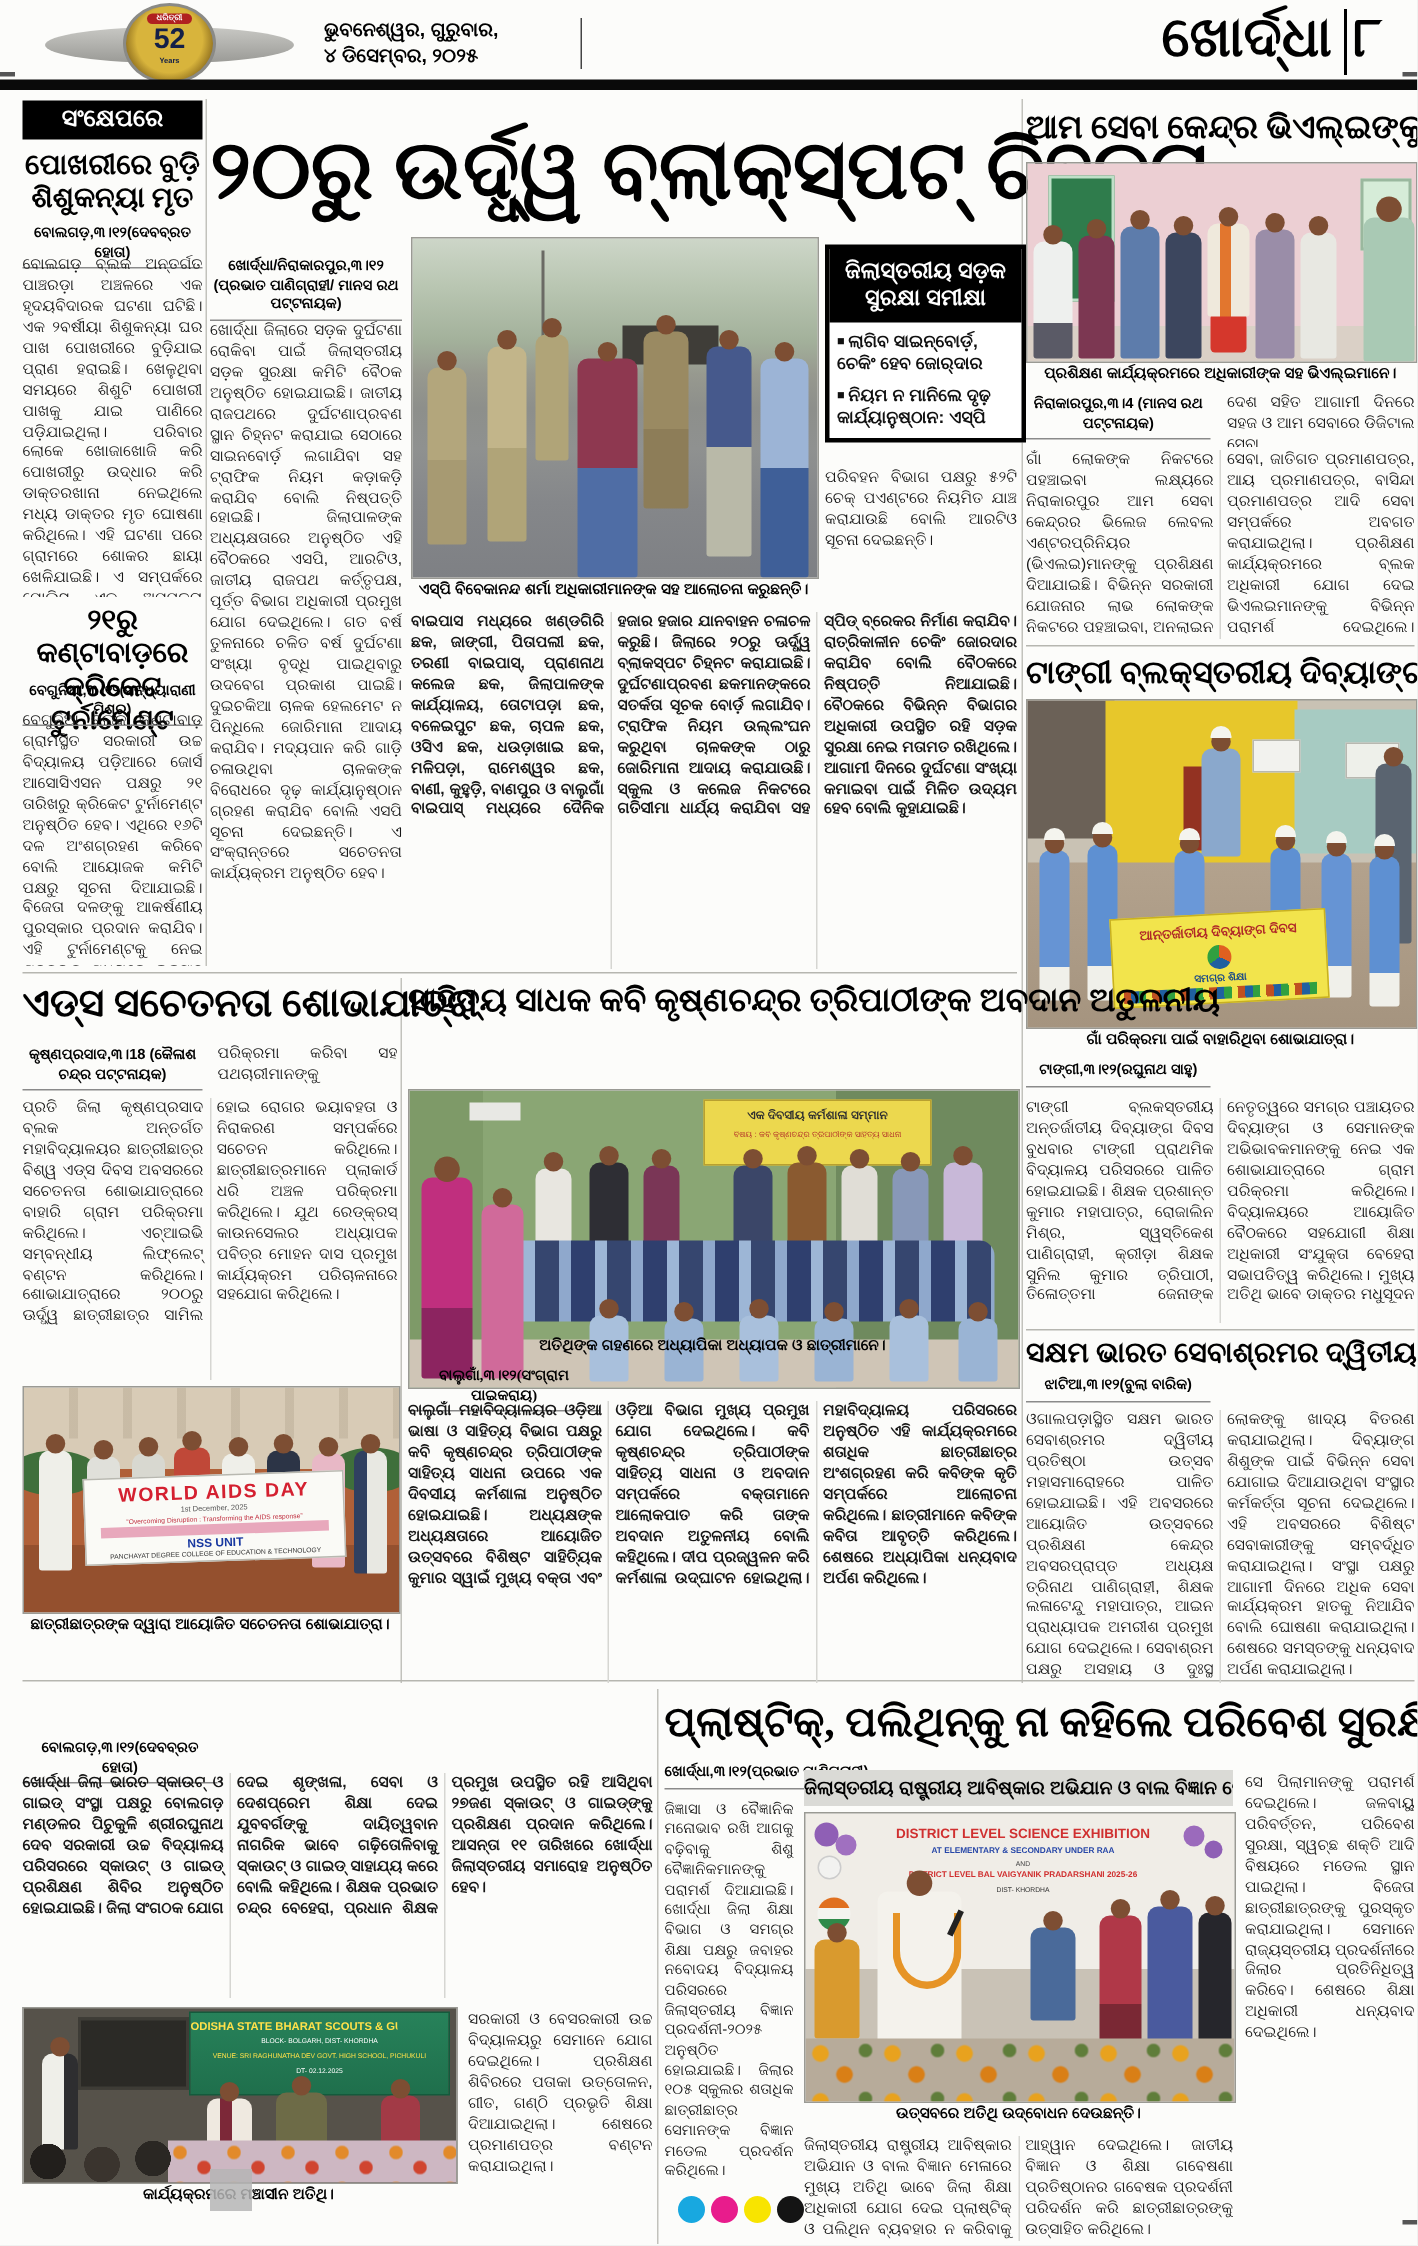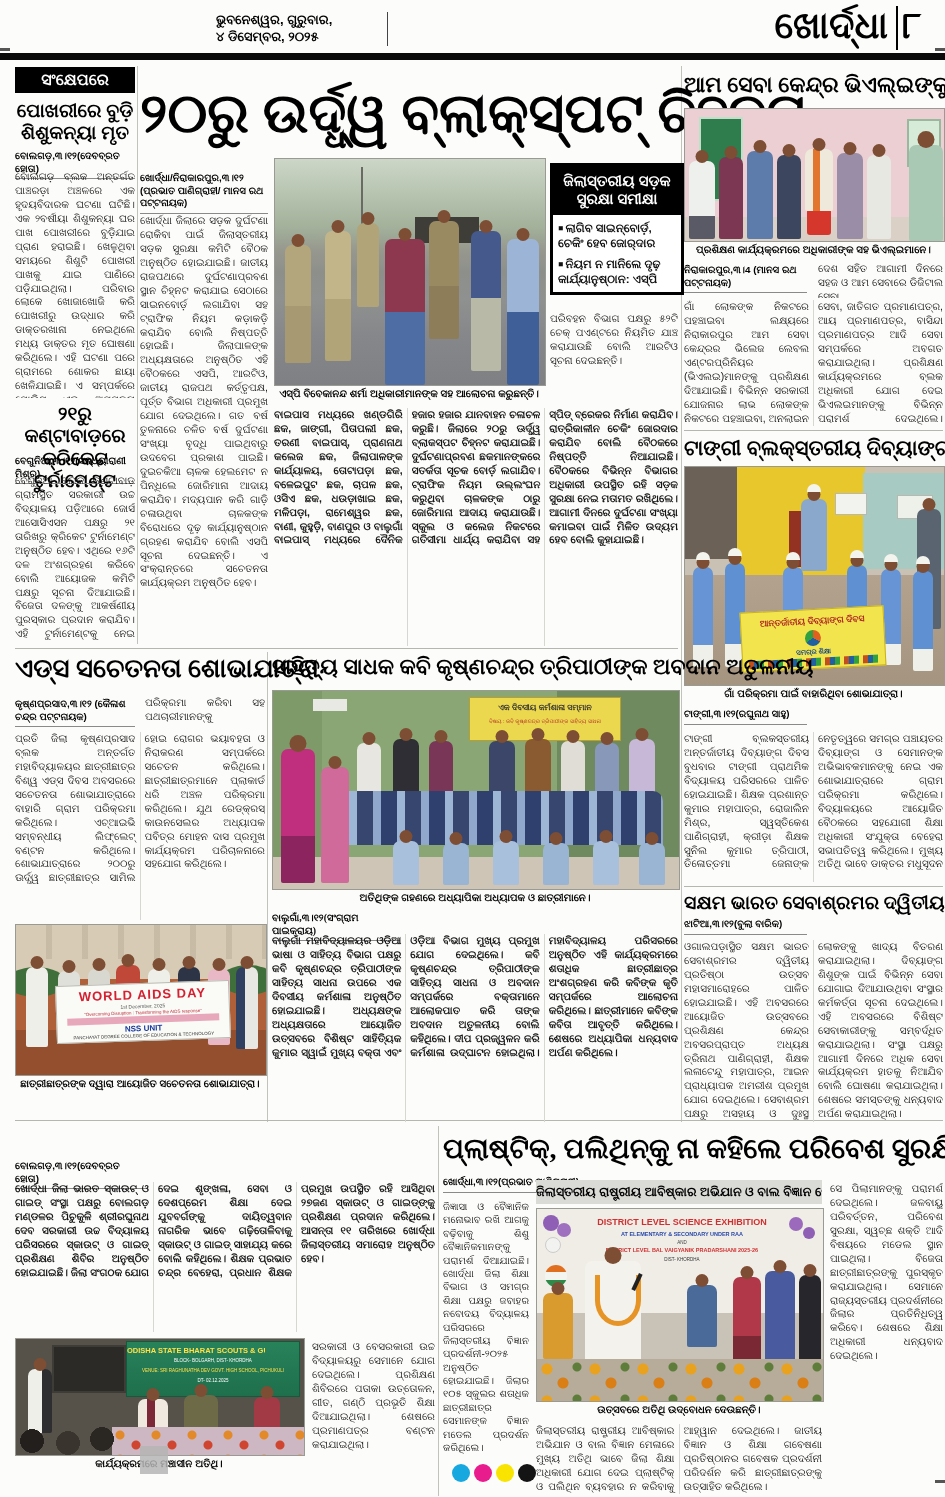--- a/index.html
+++ b/index.html
@@ -1,21 +1,21 @@
 <!DOCTYPE html>
 <html><head>
 <meta charset="utf-8">
 <style>
   html,body{margin:0;padding:0;background:#e9e9e7;}
   .page{position:relative;width:945px;height:1497px;background:#fcfcfa;margin:0 auto;
         font-family:"Liberation Sans","DejaVu Sans",sans-serif;color:#111;overflow:hidden;}
   .abs{position:absolute;}
   .hserif{font-family:"Liberation Serif","DejaVu Serif",serif;font-weight:bold;color:#000;}
   .bt{font-size:10.4px;line-height:1.34;text-align:justify;color:#161616;overflow:hidden;}
-  .by{font-weight:bold;font-size:9.8px;line-height:1.3;color:#000;}
+  .by{font-weight:bold;font-size:9.8px;line-height:1.3;text-align:center;color:#000;}
   .u{border-bottom:1px solid #8a8a8a;padding-bottom:3px;}
   .capt{font-weight:bold;font-size:10.2px;line-height:1.25;text-align:center;color:#000;}
   .c2{column-count:2;column-gap:9px;column-rule:1px solid #d6d6d2;}
   .c3{column-count:3;column-gap:9px;column-rule:1px solid #d6d6d2;font-weight:bold;}
   .ph{position:absolute;overflow:hidden;border:1px solid #9a9a94;}
   .fg{position:absolute;border-radius:7px 7px 2px 2px;}
   .fg::after{content:"";position:absolute;left:50%;transform:translateX(-50%);top:-11px;
              width:13px;height:13px;border-radius:50%;background:#7d4e33;}
   .bh::after{width:17px;height:17px;top:-14px;}
   .whitecap::before{content:"";position:absolute;left:50%;transform:translateX(-50%);top:-15px;
@@ -31,20 +31,28 @@
            line-height:24px;color:#000;white-space:nowrap;overflow:hidden;}
   .dot{position:absolute;width:18px;height:18px;border-radius:50%;}
   .bannertxt{position:absolute;text-align:center;white-space:nowrap;overflow:hidden;}
 </style>
 </head>
 <body>
 
 <div class="page">
 
   <div class="abs" style="left:0;top:0;width:945px;height:54px;">
+    <div class="abs" style="left:30px;top:2px;width:166px;height:52px;">
+      <div class="abs" style="left:0;top:16px;width:166px;height:24px;border-radius:50%;background:linear-gradient(#c8c8c4,#9a9a96);"></div>
+      <div class="abs" style="left:52px;top:0;width:62px;height:54px;border-radius:50%;background:radial-gradient(circle at 50% 45%,#d8b43c 55%,#8a6a1c 78%,#6a5214);border:2px solid #8a8a86;box-sizing:border-box;">
+        <div style="text-align:center;font-size:5.5px;font-weight:bold;color:#fff;background:#b02020;border-radius:4px;margin:5px 14px 0;line-height:7px;">ଧରିତ୍ରୀ</div>
+        <div style="text-align:center;font-size:19px;font-weight:bold;color:#142048;line-height:22px;">52</div>
+        <div style="text-align:center;font-size:5px;font-weight:bold;color:#142048;">Years</div>
+      </div>
+    </div>
     <div class="abs" style="left:216px;top:12px;width:165px;font-size:13px;font-weight:bold;line-height:1.3;white-space:pre-line;color:#000;">ଭୁବନେଶ୍ୱର, ଗୁରୁବାର,
 ୪ ଡିସେମ୍ବର, ୨୦୨୫</div>
     <div class="abs" style="left:387px;top:12px;width:1px;height:34px;background:#444;"></div>
     <div class="abs hserif" style="left:770px;top:4px;width:118px;font-size:37px;text-align:right;">ଖୋର୍ଦ୍ଧା</div>
     <div class="abs" style="left:896px;top:6px;width:2px;height:44px;background:#000;"></div>
     <div class="abs hserif" style="left:902px;top:4px;width:40px;font-size:37px;">୮</div>
   </div>
   <div class="abs" style="left:0;top:53px;width:945px;height:7px;background:#0a0a0a;"></div>
   <div class="abs" style="left:0;top:48px;width:10px;height:3px;background:#555;"></div>
   <div class="abs" style="left:935px;top:48px;width:10px;height:3px;background:#555;"></div>
@@ -136,21 +144,21 @@
   </div>
   <div class="abs capt" style="left:684px;top:688px;width:259px;">ଗାଁ ପରିକ୍ରମା ପାଇଁ ବାହାରିଥିବା ଶୋଭାଯାତ୍ରା।</div>
   <div class="abs by u" style="left:684px;top:708px;width:123px;">ଟାଙ୍ଗୀ,୩।୧୨(ରଘୁନାଥ ସାହୁ)</div>
   <div class="abs bt c2" style="left:684px;top:732px;width:259px;height:150px;">ଟାଙ୍ଗୀ ବ୍ଲକସ୍ତରୀୟ ଅନ୍ତର୍ଜାତୀୟ ଦିବ୍ୟାଙ୍ଗ ଦିବସ ବୁଧବାର ଟାଙ୍ଗୀ ପ୍ରାଥମିକ ବିଦ୍ୟାଳୟ ପରିସରରେ ପାଳିତ ହୋଇଯାଇଛି। ଶିକ୍ଷକ ପ୍ରଶାନ୍ତ କୁମାର ମହାପାତ୍ର, ରୋଜାଲିନ ମିଶ୍ର, ସ୍ୱସ୍ତିକେଶ ପାଣିଗ୍ରାହୀ, କ୍ରୀଡ଼ା ଶିକ୍ଷକ ସୁନିଲ କୁମାର ତ୍ରିପାଠୀ, ତିଳୋତ୍ତମା ଜେନାଙ୍କ ନେତୃତ୍ୱରେ ସମଗ୍ର ପଞ୍ଚାୟତର ଦିବ୍ୟାଙ୍ଗ ଓ ସେମାନଙ୍କ ଅଭିଭାବକମାନଙ୍କୁ ନେଇ ଏକ ଶୋଭାଯାତ୍ରାରେ ଗ୍ରାମ ପରିକ୍ରମା କରିଥିଲେ। ବିଦ୍ୟାଳୟରେ ଆୟୋଜିତ ବୈଠକରେ ସହଯୋଗୀ ଶିକ୍ଷା ଅଧିକାରୀ ସଂଯୁକ୍ତା ବେହେରା ସଭାପତିତ୍ୱ କରିଥିଲେ। ମୁଖ୍ୟ ଅତିଥି ଭାବେ ଡାକ୍ତର ମଧୁସୂଦନ ସେନାପତି, ସମ୍ମାନିତ ଅତିଥି ଭାବେ ଅବସରପ୍ରାପ୍ତ ପ୍ରଧାନ ଶିକ୍ଷକ ପ୍ରସନ୍ନ ଶ୍ରୀଚନ୍ଦନ ଏବଂ ଭିଆରସିସି ଦେବାନନ୍ଦ ବେହେରା ପ୍ରମୁଖ ଯୋଗଦେଇ ଦିବ୍ୟାଙ୍ଗ ଦିବସ ପାଳନର ଆଭିମୁଖ୍ୟ ସମ୍ପର୍କରେ ଆଲୋକପାତ କରିଥିଲେ। ଶିକ୍ଷୟିତ୍ରୀ କୁମୁଦିନୀ ସାହୁ ଧନ୍ୟବାଦ ଦେଇଥିଲେ।</div>
 
   <div class="abs hserif" style="left:684px;top:892px;width:259px;font-size:19px;text-align:center;white-space:nowrap;">ସକ୍ଷମ ଭାରତ ସେବାଶ୍ରମର ଦ୍ୱିତୀୟ ପ୍ରତିଷ୍ଠା ଉତ୍ସବ</div>
   <div class="abs by u" style="left:684px;top:918px;width:123px;">ଝାଟିଆ,୩।୧୨(ବୁଲା ବାରିକ)</div>
   <div class="abs bt c2" style="left:684px;top:940px;width:259px;height:182px;">ଓଗାଲପଡ଼ାସ୍ଥିତ ସକ୍ଷମ ଭାରତ ସେବାଶ୍ରମର ଦ୍ୱିତୀୟ ପ୍ରତିଷ୍ଠା ଉତ୍ସବ ମହାସମାରୋହରେ ପାଳିତ ହୋଇଯାଇଛି। ଏହି ଅବସରରେ ଆୟୋଜିତ ଉତ୍ସବରେ ପ୍ରଶିକ୍ଷଣ କେନ୍ଦ୍ର ଅବସରପ୍ରାପ୍ତ ଅଧ୍ୟକ୍ଷ ତ୍ରିନାଥ ପାଣିଗ୍ରାହୀ, ଶିକ୍ଷକ ଲଳାଟେନ୍ଦୁ ମହାପାତ୍ର, ଆଇନ ପ୍ରାଧ୍ୟାପକ ଅମରୀଶ ପ୍ରମୁଖ ଯୋଗ ଦେଇଥିଲେ। ସେବାଶ୍ରମ ପକ୍ଷରୁ ଅସହାୟ ଓ ଦୁଃସ୍ଥ ଲୋକଙ୍କୁ ଖାଦ୍ୟ ବିତରଣ କରାଯାଇଥିଲା। ଦିବ୍ୟାଙ୍ଗ ଶିଶୁଙ୍କ ପାଇଁ ବିଭିନ୍ନ ସେବା ଯୋଗାଇ ଦିଆଯାଉଥିବା ସଂସ୍ଥାର କର୍ମକର୍ତ୍ତା ସୂଚନା ଦେଇଥିଲେ। ଏହି ଅବସରରେ ବିଶିଷ୍ଟ ସେବାକାରୀଙ୍କୁ ସମ୍ବର୍ଦ୍ଧିତ କରାଯାଇଥିଲା। ସଂସ୍ଥା ପକ୍ଷରୁ ଆଗାମୀ ଦିନରେ ଅଧିକ ସେବା କାର୍ଯ୍ୟକ୍ରମ ହାତକୁ ନିଆଯିବ ବୋଲି ଘୋଷଣା କରାଯାଇଥିଲା। ଶେଷରେ ସମସ୍ତଙ୍କୁ ଧନ୍ୟବାଦ ଅର୍ପଣ କରାଯାଇଥିଲା।</div>
 
   <div class="abs hserif" style="left:15px;top:654px;width:250px;font-size:26px;text-align:center;white-space:nowrap;">ଏଡ୍ସ ସଚେତନତା ଶୋଭାଯାତ୍ରା</div>
-  <div class="abs by u" style="left:15px;top:698px;width:120px;">କୃଷ୍ଣପ୍ରସାଦ,୩।୧୨ (କୈଳାଶ ଚନ୍ଦ୍ର ପଟ୍ଟନାୟକ)</div>
+  <div class="abs by u" style="left:15px;top:698px;width:120px;">କୃଷ୍ଣପ୍ରସାଦ,୩।18 (କୈଳାଶ ଚନ୍ଦ୍ର ପଟ୍ଟନାୟକ)</div>
   <div class="abs bt" style="left:145px;top:696px;width:120px;height:34px;">ପରିକ୍ରମା କରିବା ସହ ପଥଚାରୀମାନଙ୍କୁ</div>
   <div class="abs bt c2" style="left:15px;top:732px;width:250px;height:188px;">ପ୍ରତି ଜିଲା କୃଷ୍ଣପ୍ରସାଦ ବ୍ଲକ ଅନ୍ତର୍ଗତ ମହାବିଦ୍ୟାଳୟର ଛାତ୍ରୀଛାତ୍ର ବିଶ୍ୱ ଏଡ୍ସ ଦିବସ ଅବସରରେ ସଚେତନତା ଶୋଭାଯାତ୍ରାରେ ବାହାରି ଗ୍ରାମ ପରିକ୍ରମା କରିଥିଲେ। ଏଚ୍‌ଆଇଭି ସମ୍ବନ୍ଧୀୟ ଲିଫ୍‌ଲେଟ୍ ବଣ୍ଟନ କରିଥିଲେ। ଶୋଭାଯାତ୍ରାରେ ୨୦୦ରୁ ଊର୍ଦ୍ଧ୍ୱ ଛାତ୍ରୀଛାତ୍ର ସାମିଲ ହୋଇ ରୋଗର ଭୟାବହତା ଓ ନିରାକରଣ ସମ୍ପର୍କରେ ସଚେତନ କରିଥିଲେ। ଛାତ୍ରୀଛାତ୍ରମାନେ ପ୍ଲାକାର୍ଡ ଧରି ଅଞ୍ଚଳ ପରିକ୍ରମା କରିଥିଲେ। ଯୁଥ ରେଡ୍‌କ୍ରସ୍ କାଉନସେଲର ଅଧ୍ୟାପକ ପବିତ୍ର ମୋହନ ଦାସ ପ୍ରମୁଖ କାର୍ଯ୍ୟକ୍ରମ ପରିଚାଳନାରେ ସହଯୋଗ କରିଥିଲେ।</div>
   <div class="ph" style="left:15px;top:924px;width:250px;height:150px;background:linear-gradient(#d8cbb6 0 36%,#b06038 36% 70%,#94502e 70%);">
     <div class="abs" style="left:0;top:0;width:250px;height:34px;background:repeating-linear-gradient(90deg,transparent 0 30px,#8a7c6433 30px 36px);"></div>
     <div class="abs" style="left:-10px;top:42px;width:60px;height:30px;border-radius:50%;background:#3f6f3b;"></div>
     <div class="abs" style="left:204px;top:40px;width:56px;height:30px;border-radius:50%;background:#3f6f3b;"></div>
     <div class="fg" style="left:10px;top:42px;width:22px;height:80px;background:#efefe9;"></div>
     <div class="fg" style="left:42px;top:46px;width:22px;height:70px;background:#e0e0da;"></div>
     <div class="fg" style="left:72px;top:44px;width:22px;height:64px;background:#d8d8d0;"></div>
     <div class="fg" style="left:100px;top:40px;width:24px;height:64px;background:#c04838;"></div>
@@ -163,21 +171,21 @@
       <div class="bannertxt" style="left:0;top:19px;width:172px;font-size:5px;color:#555;">1st December, 2025</div>
       <div class="bannertxt" style="left:0;top:26px;width:172px;font-size:4.5px;color:#c03040;">“Overcoming Disruption : Transforming the AIDS response”</div>
       <div class="abs" style="left:10px;top:32px;width:152px;height:7px;background:#e8a8bc;"></div>
       <div class="bannertxt" style="left:0;top:40px;width:172px;font-weight:bold;font-size:8px;color:#1838a0;">NSS UNIT</div>
       <div class="bannertxt" style="left:0;top:49px;width:172px;font-size:4.5px;color:#333;">PANCHAYAT DEGREE COLLEGE OF EDUCATION &amp; TECHNOLOGY</div>
     </div>
   </div>
   <div class="abs capt" style="left:15px;top:1078px;width:250px;">ଛାତ୍ରୀଛାତ୍ରଙ୍କ ଦ୍ୱାରା ଆୟୋଜିତ ସଚେତନତା ଶୋଭାଯାତ୍ରା।</div>
 
   <div class="abs hserif" style="left:272px;top:654px;width:406px;font-size:22px;text-align:center;white-space:nowrap;">ସାହିତ୍ୟ ସାଧକ କବି କୃଷ୍ଣଚନ୍ଦ୍ର ତ୍ରିପାଠୀଙ୍କ ଅବଦାନ ଅତୁଳନୀୟ</div>
-  <div class="ph" style="left:272px;top:690px;width:406px;height:198px;background:linear-gradient(90deg,#7e9a68 0 12%,#8aa674 12% 70%,#6f8a5e 70%);">
+  <div class="ph" style="left:272px;top:726px;width:406px;height:198px;background:linear-gradient(90deg,#7e9a68 0 12%,#8aa674 12% 70%,#6f8a5e 70%);">
     <div class="abs" style="left:0;top:166px;width:406px;height:32px;background:#cfc5b6;"></div>
     <div class="abs" style="left:40px;top:8px;width:34px;height:12px;background:#e8e8e4;"></div>
     <div class="abs" style="left:196px;top:6px;width:150px;height:42px;background:#ecd84e;border:1px solid #b8a030;">
       <div class="bannertxt" style="left:0;top:5px;width:150px;font-weight:bold;font-size:8px;color:#303030;">ଏକ ଦିବସୀୟ କର୍ମଶାଳା ସମ୍ମାନ</div>
       <div class="bannertxt" style="left:0;top:20px;width:150px;font-size:5.5px;color:#b02828;">ବିଷୟ : କବି କୃଷ୍ଣଚନ୍ଦ୍ର ତ୍ରିପାଠୀଙ୍କ ସାହିତ୍ୟ ସାଧନା</div>
     </div>
     <div class="fg" style="left:84px;top:52px;width:24px;height:60px;background:#e8e6e0;"></div>
     <div class="fg" style="left:120px;top:48px;width:26px;height:64px;background:#2e2e34;"></div>
     <div class="fg" style="left:156px;top:50px;width:24px;height:62px;background:#7a3656;"></div>
     <div class="fg" style="left:216px;top:50px;width:26px;height:62px;background:#3b4668;"></div>

